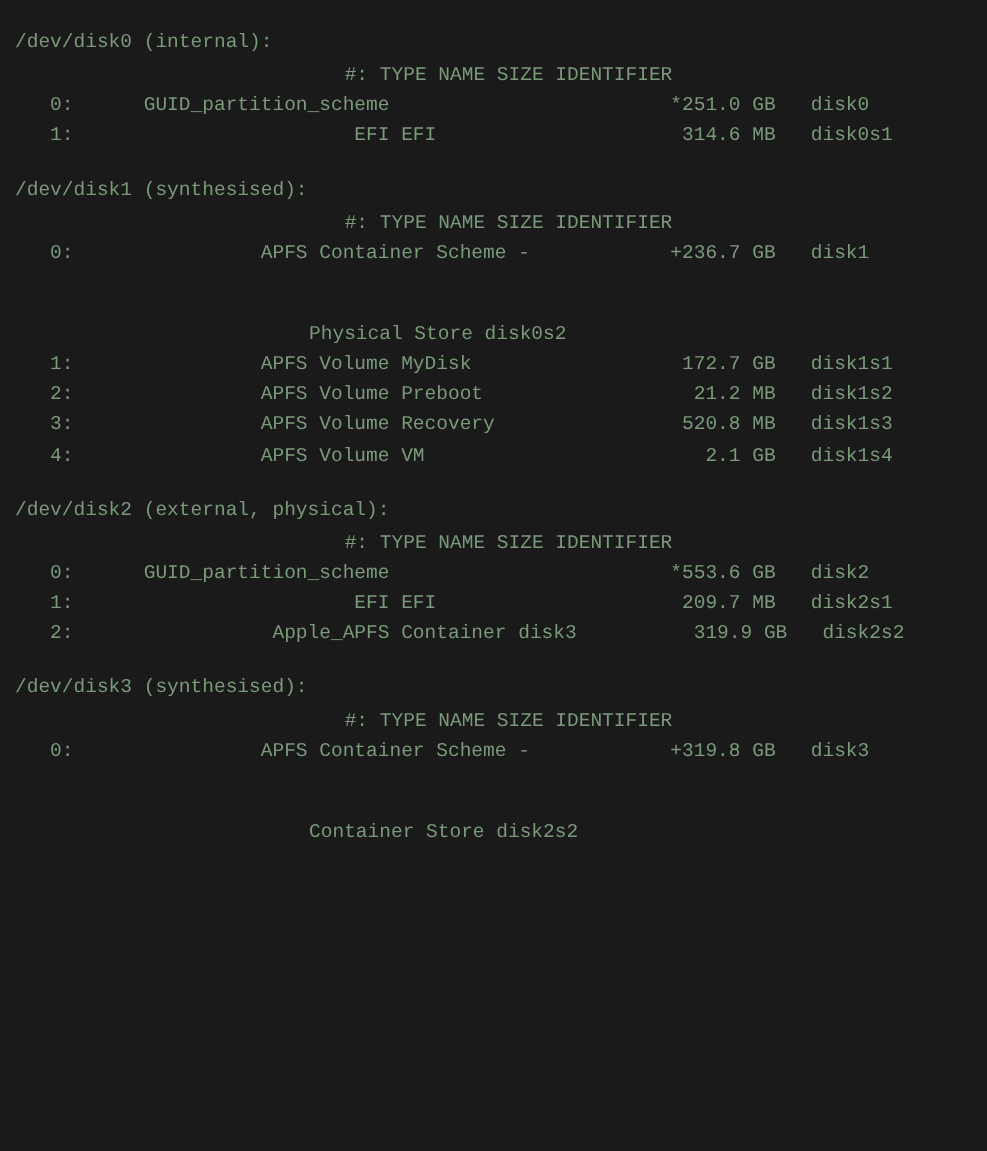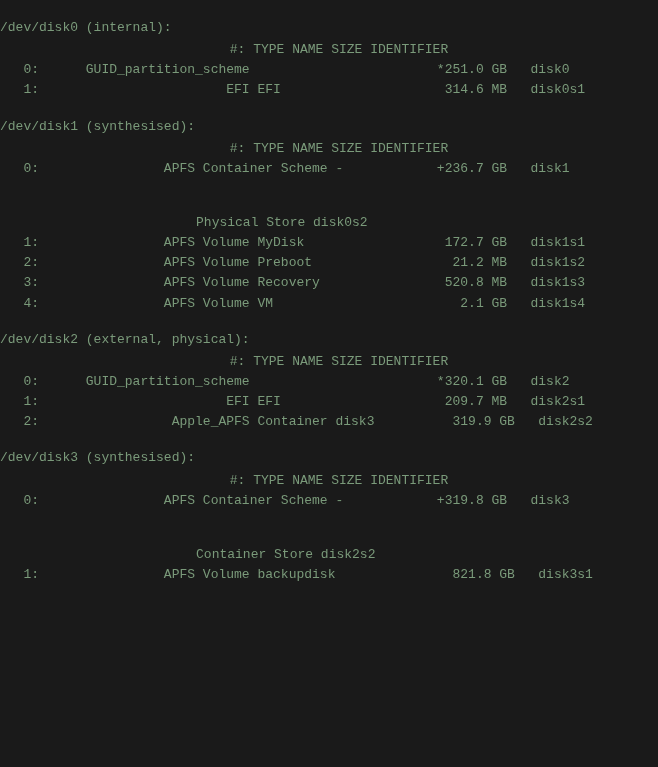--- a/index.html
+++ b/index.html
@@ -7,21 +7,21 @@
       background-color: #1a1a1a;
       color: #7a9a7a;
       font-family: 'Courier New', Courier, monospace;
       font-size: 13px;
       width: 658px;
       min-height: 767px;
       padding: 10px 0;
       overflow-x: hidden;
     }
     .terminal {
-      padding: 0 0;
+      padding: 0 10px;
       line-height: 1.55;
     }
     .section-header {
       color: #7a9a7a;
       margin-top: 8px;
       margin-bottom: 2px;
     }
     .col-header {
       color: #7a9a7a;
       padding-left: 20px;
@@ -51,24 +51,23 @@
     <div class="row">   0:                APFS Container Scheme -            +236.7 GB   disk1</div>
     <div class="indent">                    Physical Store disk0s2</div>
     <div class="row"></div>
     <div class="row">   1:                APFS Volume MyDisk                  172.7 GB   disk1s1</div>
     <div class="row">   2:                APFS Volume Preboot                  21.2 MB   disk1s2</div>
     <div class="row">   3:                APFS Volume Recovery                520.8 MB   disk1s3</div>
     <div class="row">   4:                APFS Volume VM                        2.1 GB   disk1s4</div>
     <div style="height: 8px;"></div>
     <div class="section-header">/dev/disk2 (external, physical):</div>
     <div class="col-header">   #:                       TYPE NAME                    SIZE       IDENTIFIER</div>
-    <div class="row">   0:      GUID_partition_scheme                        *320.1 GB   disk2</div>
+    <div class="row">   0:      GUID_partition_scheme                        *553.6 GB   disk2</div>
     <div class="row">   1:                        EFI EFI                     209.7 MB   disk2s1</div>
     <div class="row">   2:                 Apple_APFS Container disk3          319.9 GB   disk2s2</div>
     <div style="height: 8px;"></div>
     <div class="section-header">/dev/disk3 (synthesised):</div>
     <div class="col-header">   #:                       TYPE NAME                    SIZE       IDENTIFIER</div>
     <div class="row">   0:                APFS Container Scheme -            +319.8 GB   disk3</div>
     <div class="indent">                    Container Store disk2s2</div>
     <div class="row"></div>
-    <div class="row">   1:                APFS Volume backupdisk               821.8 GB   disk3s1</div>
     <div style="height: 8px;"></div>
   </div>
 
 </body></html>

